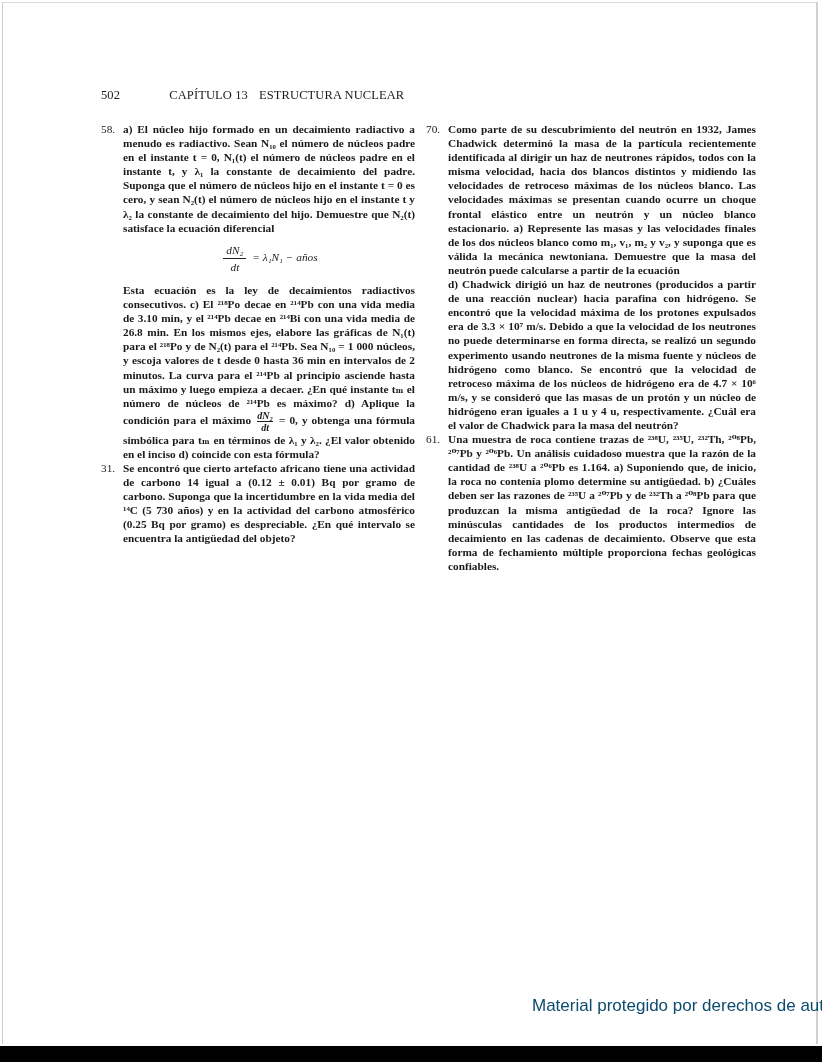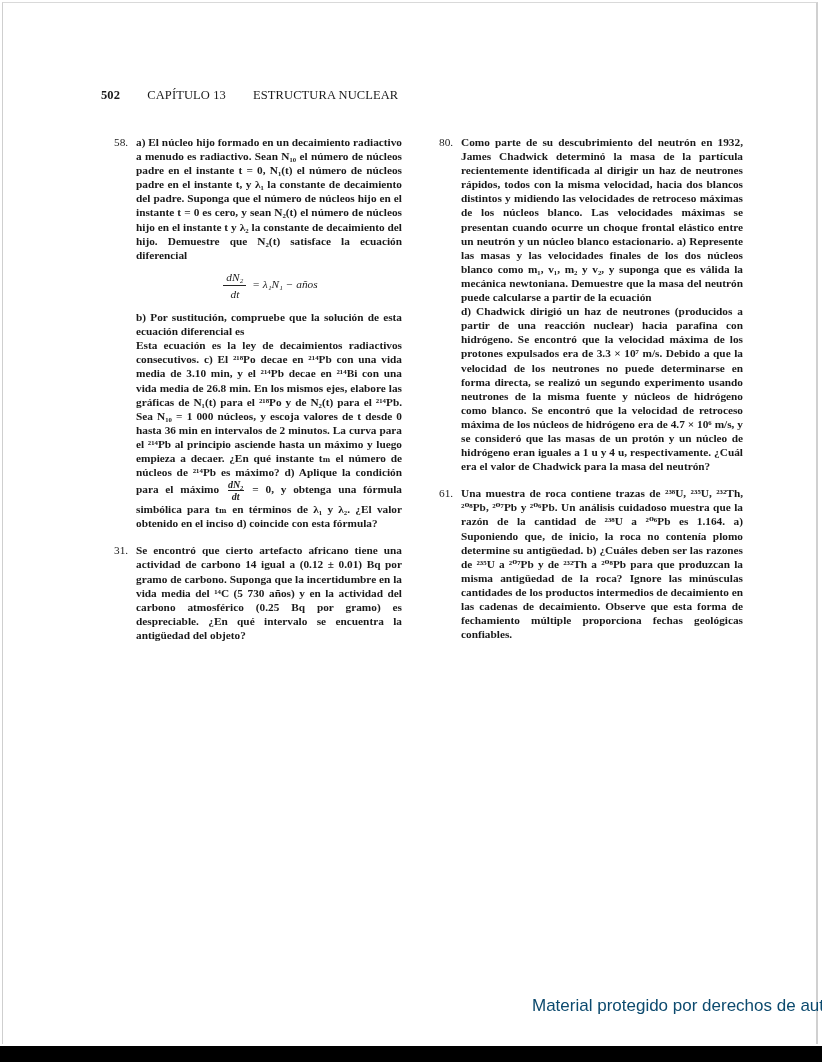--- a/index.html
+++ b/index.html
@@ -3,26 +3,26 @@
 <meta charset="utf-8">
 <style>
   html,body{margin:0;padding:0;}
   body{width:822px;height:1062px;background:#ffffff;position:relative;overflow:hidden;
        font-family:"Liberation Serif","DejaVu Serif",serif;color:#1a1a1a;}
   .page-frame{position:absolute;left:2px;top:2px;width:816px;height:1042px;
        border-left:1px solid #cfcfcf;border-top:1px solid #d9d9d9;border-right:2px solid #d0d0d0;
        background:#fff;box-sizing:border-box;}
   .bottom-bar{position:absolute;left:0;top:1046px;width:822px;height:16px;background:#000;}
   .running-head{position:absolute;top:88px;left:101px;font-size:12.5px;letter-spacing:0.1px;white-space:nowrap;}
-  .running-head .pg{font-weight:bold;margin-right:24px;}
-  .running-head .ch{margin-right:24px;text-align:right;}
+  .running-head .pg{font-weight:normal;margin-right:46px;}
+  .running-head .ch{margin-right:8px;text-align:right;}
   .col{position:absolute;top:122px;font-size:11.3px;line-height:14.1px;text-align:justify;}
   .col.left{left:101px;width:314px;}
   .col.right{left:426px;width:330px;}
-  .prob{position:relative;padding-left:22px;margin:13px;}
+  .prob{position:relative;padding-left:22px;margin:0;}
   .prob .num{position:absolute;left:0;top:0;}
   .prob p{margin:0;font-weight:bold;}
   .eq{text-align:center;margin:8px 0 9px 0;font-style:italic;white-space:nowrap;}
   .frac{display:inline-block;vertical-align:middle;text-align:center;margin:0 3px;}
   .frac .n{display:block;border-bottom:1px solid #222;padding:0 3px 1px;}
   .frac .d{display:block;padding:1px 3px 0;}
   .inline-frac{display:inline-block;vertical-align:middle;text-align:center;font-style:italic;font-size:10px;line-height:11px;margin:0 2px;}
   .inline-frac .n{display:block;border-bottom:1px solid #222;}
   .watermark{position:absolute;left:532px;top:996px;font-family:"Liberation Sans","DejaVu Sans",sans-serif;
        font-size:17px;color:#0c4a6e;white-space:nowrap;}
@@ -42,38 +42,37 @@
   <div class="prob">
     <span class="num">58.</span>
     <p>a) El núcleo hijo formado en un decaimiento radiactivo a menudo es radiactivo. Sean N₁₀ el número de núcleos padre en el instante t = 0, N₁(t) el número de núcleos padre en el instante t, y λ₁ la constante de decaimiento del padre. Suponga que el número de núcleos hijo en el instante t = 0 es cero, y sean N₂(t) el número de núcleos hijo en el instante t y λ₂ la constante de decaimiento del hijo. Demuestre que N₂(t) satisface la ecuación diferencial</p>
     <div class="eq">
       <span class="frac">
         <span class="n">dN₂</span>
         <span class="d">dt</span>
       </span>
       <span>= λ₁N₁ − años</span>
     </div>
-    <p>b) Por sustitución, compruebe que la solución de esta ecuación diferencial es</p>
     <p><span>Esta ecuación es la ley de decaimientos radiactivos consecutivos. c) El ²¹⁸Po decae en ²¹⁴Pb con una vida media de 3.10 min, y el ²¹⁴Pb decae en ²¹⁴Bi con una vida media de 26.8 min. En los mismos ejes, elabore las gráficas de N₁(t) para el ²¹⁸Po y de N₂(t) para el ²¹⁴Pb. Sea N₁₀ = 1 000 núcleos, y escoja valores de t desde 0 hasta 36 min en intervalos de 2 minutos. La curva para el ²¹⁴Pb al principio asciende hasta un máximo y luego empieza a decaer. ¿En qué instante tₘ el número de núcleos de ²¹⁴Pb es máximo? d) Aplique la condición para el máximo</span>
       <span class="inline-frac">
         <span class="n">dN₂</span>
         <span class="d">dt</span>
       </span>
       <span>= 0, y obtenga una fórmula simbólica para tₘ en términos de λ₁ y λ₂. ¿El valor obtenido en el inciso d) coincide con esta fórmula?</span></p>
   </div>
 
   <div class="prob">
     <span class="num">31.</span>
     <p>Se encontró que cierto artefacto africano tiene una actividad de carbono 14 igual a (0.12 ± 0.01) Bq por gramo de carbono. Suponga que la incertidumbre en la vida media del ¹⁴C (5 730 años) y en la actividad del carbono atmosférico (0.25 Bq por gramo) es despreciable. ¿En qué intervalo se encuentra la antigüedad del objeto?</p>
   </div>
 </div>
 
 <div class="col right">
   <div class="prob">
-    <span class="num">80.</span>
+    <span class="num">70.</span>
     <p>Como parte de su descubrimiento del neutrón en 1932, James Chadwick determinó la masa de la partícula recientemente identificada al dirigir un haz de neutrones rápidos, todos con la misma velocidad, hacia dos blancos distintos y midiendo las velocidades de retroceso máximas de los núcleos blanco. Las velocidades máximas se presentan cuando ocurre un choque frontal elástico entre un neutrón y un núcleo blanco estacionario. a) Represente las masas y las velocidades finales de los dos núcleos blanco como m₁, v₁, m₂ y v₂, y suponga que es válida la mecánica newtoniana. Demuestre que la masa del neutrón puede calcularse a partir de la ecuación</p>
     <p>d) Chadwick dirigió un haz de neutrones (producidos a partir de una reacción nuclear) hacia parafina con hidrógeno. Se encontró que la velocidad máxima de los protones expulsados era de 3.3 × 10⁷ m/s. Debido a que la velocidad de los neutrones no puede determinarse en forma directa, se realizó un segundo experimento usando neutrones de la misma fuente y núcleos de hidrógeno como blanco. Se encontró que la velocidad de retroceso máxima de los núcleos de hidrógeno era de 4.7 × 10⁶ m/s, y se consideró que las masas de un protón y un núcleo de hidrógeno eran iguales a 1 u y 4 u, respectivamente. ¿Cuál era el valor de Chadwick para la masa del neutrón?</p>
   </div>
 
   <div class="prob">
     <span class="num">61.</span>
     <p>Una muestra de roca contiene trazas de ²³⁸U, ²³⁵U, ²³²Th, ²⁰⁸Pb, ²⁰⁷Pb y ²⁰⁶Pb. Un análisis cuidadoso muestra que la razón de la cantidad de ²³⁸U a ²⁰⁶Pb es 1.164. a) Suponiendo que, de inicio, la roca no contenía plomo determine su antigüedad. b) ¿Cuáles deben ser las razones de ²³⁵U a ²⁰⁷Pb y de ²³²Th a ²⁰⁸Pb para que produzcan la misma antigüedad de la roca? Ignore las minúsculas cantidades de los productos intermedios de decaimiento en las cadenas de decaimiento. Observe que esta forma de fechamiento múltiple proporciona fechas geológicas confiables.</p>
   </div>
 </div>
 

